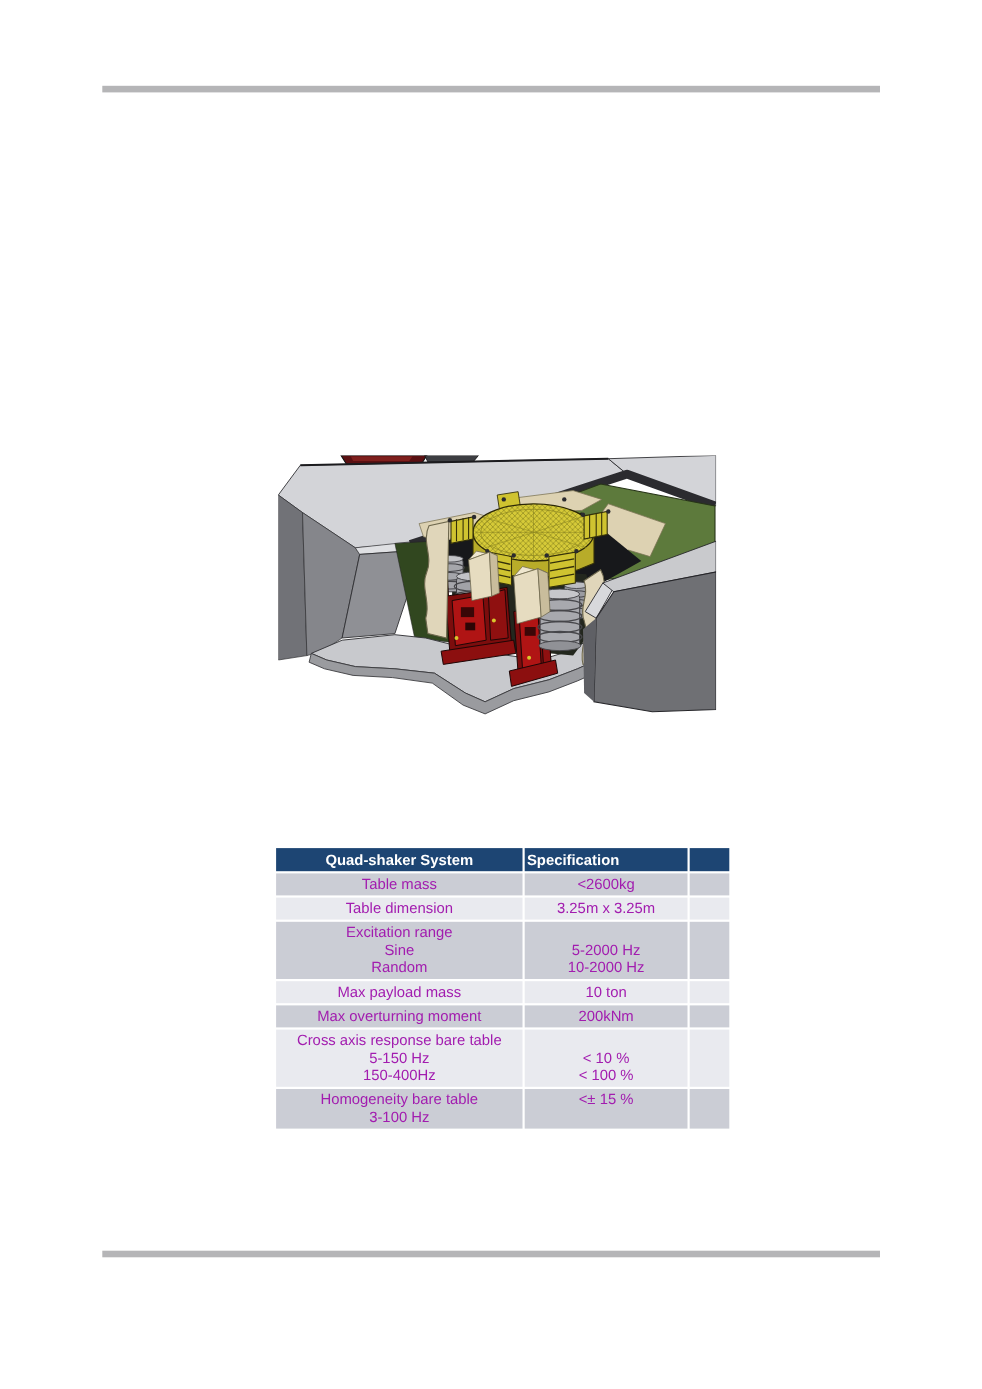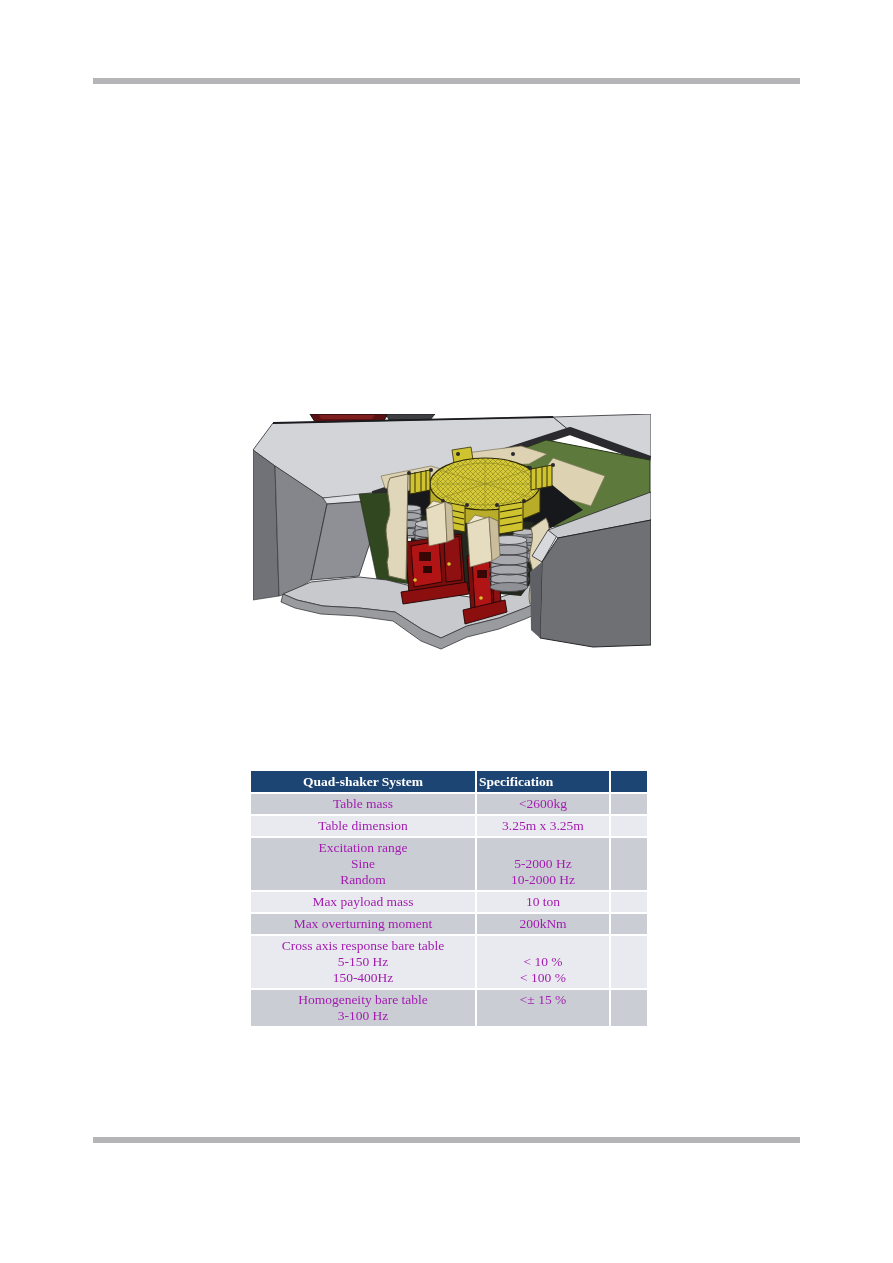--- a/index.html
+++ b/index.html
@@ -1,26 +1,26 @@
 <!DOCTYPE html>
 <html style="--header-bg: #1d4573; --row-dark: #cbcdd5; --row-light: #e9eaef; --rule-color: #b5b5b7;"><head>
 <meta charset="utf-8">
 <style>
   html,body{margin:0;padding:0;background:#ffffff;}
   .page{position:relative;width:893px;height:1263px;background:#ffffff;
-        font-family:Liberation Serif, serif;overflow:hidden;}
+        font-family:Liberation Sans, sans-serif;overflow:hidden;}
   .rule{position:absolute;left:93px;width:707px;height:6px;background:var(--rule-color,#b5b5b7);}
   .rule-top{top:78px;}
   .rule-bottom{top:1137px;}
   .figure{position:absolute;left:253px;top:414px;width:398px;height:237px;margin:0;}
   .spec-table-wrap{position:absolute;left:249px;top:769px;}
   table.spec{border-collapse:separate;border-spacing:2px;table-layout:fixed;}
   table.spec th, table.spec td{box-sizing:border-box;vertical-align:middle;padding:2px 2px;}
   th.c1, td.c1{width:224px;}
-  th.c2, td.c2{width:132px;}
+  th.c2, td.c2{width:148px;}
   th.c3, td.c3{width:36px;}
   table.spec th{background:var(--header-bg,#1d4573);color:#ffffff;font-weight:bold;
                 font-size:13.5px;height:21px;line-height:16px;}
   th.c1{text-align:center;}
   th.c2{text-align:left;padding-left:8px;}
   table.spec td{font-size:13.5px;color:#a21caf;text-align:center;}
   tr.dark td{background:var(--row-dark,#cbcdd5);}
   tr.light td{background:var(--row-light,#e9eaef);}
   .line{line-height:16px;min-height:16px;white-space:nowrap;}
 </style>

